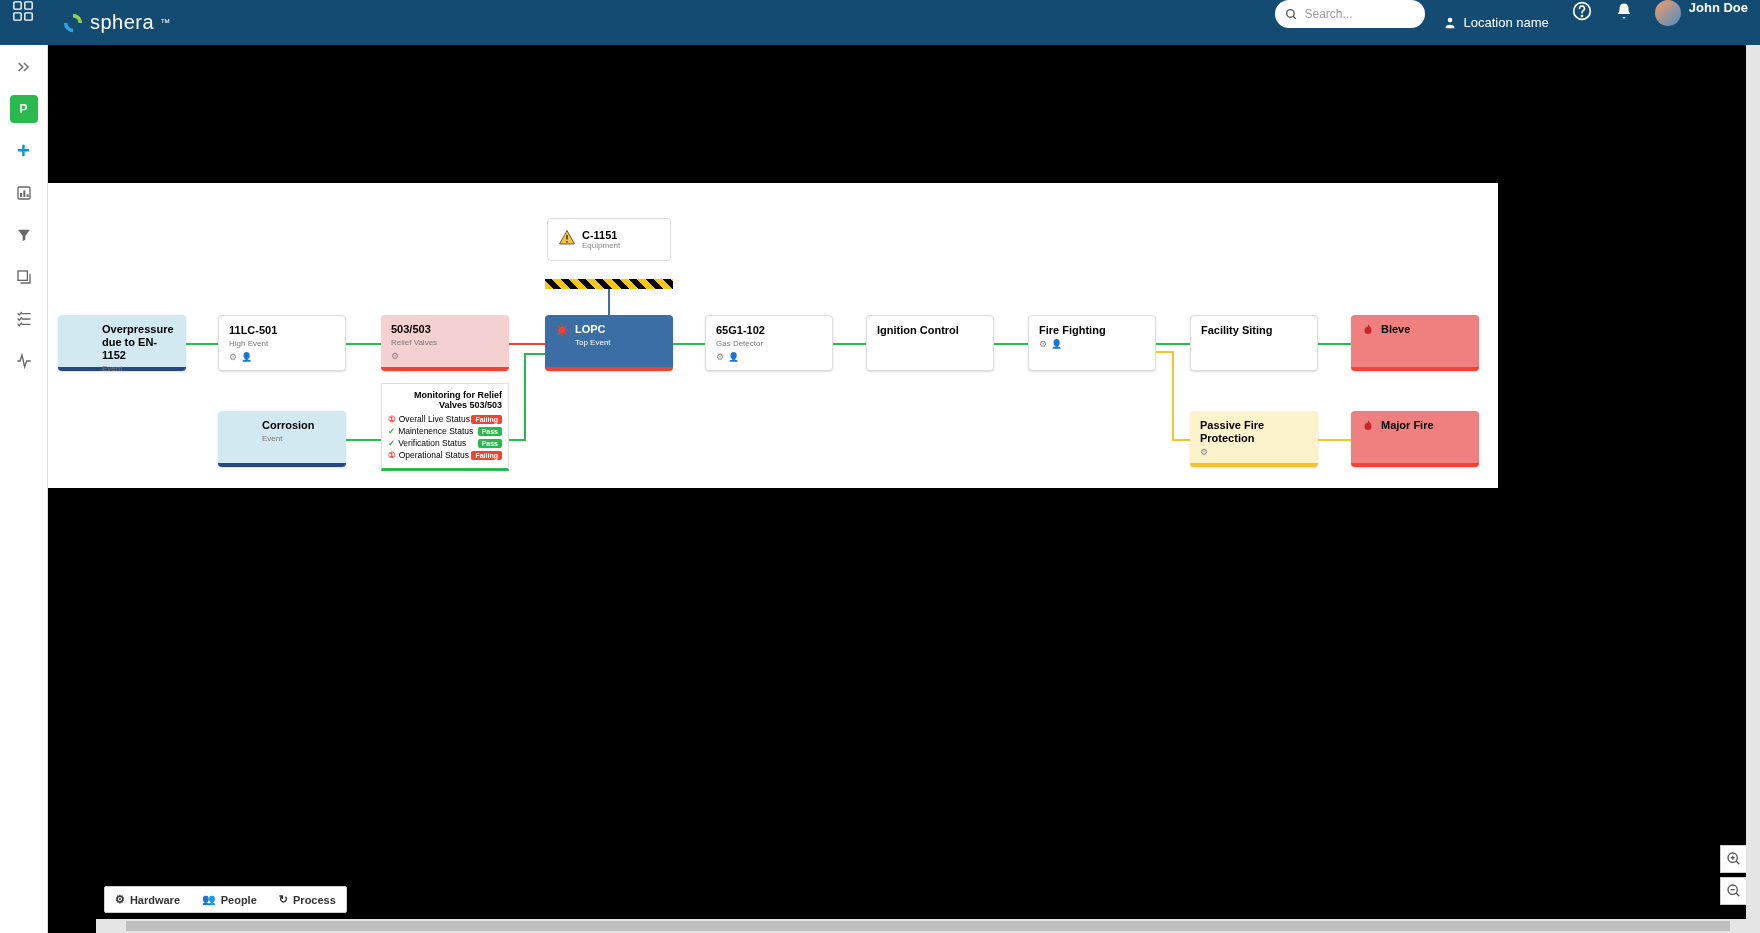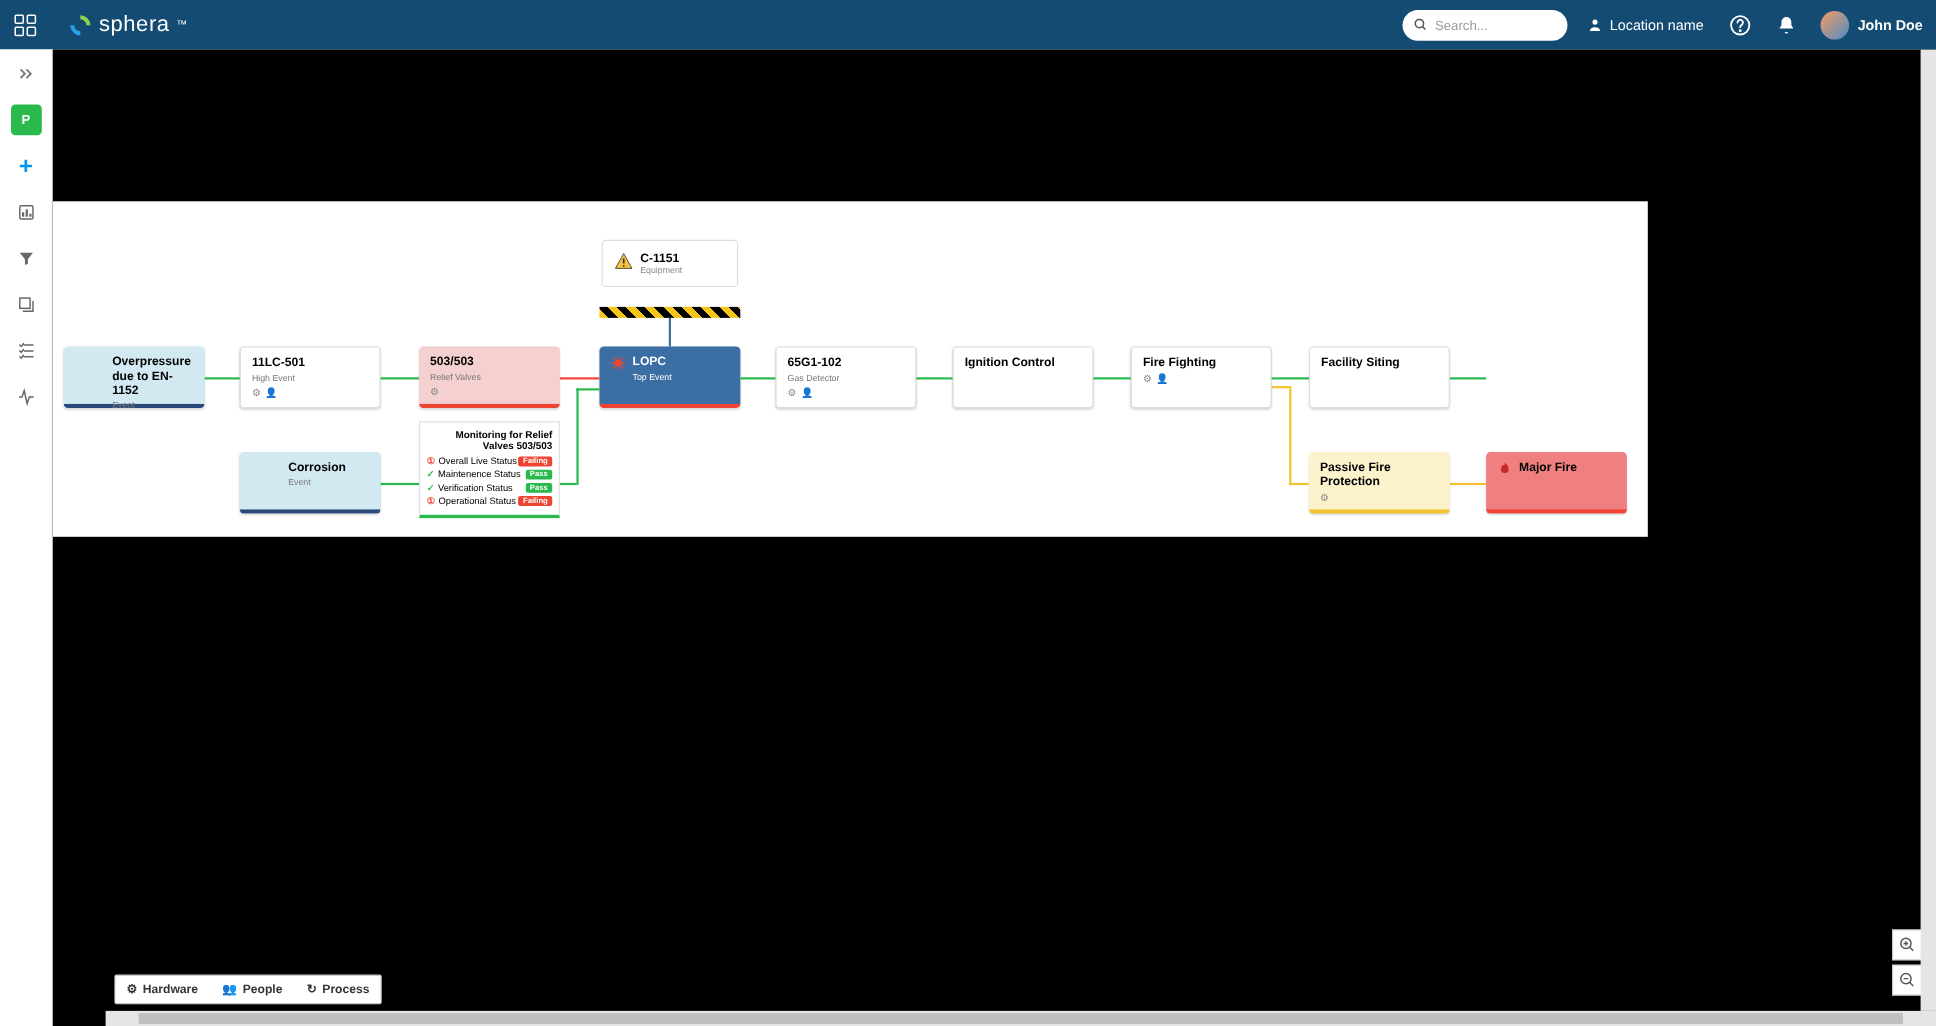--- a/index.html
+++ b/index.html
@@ -1,19 +1,19 @@
 <!DOCTYPE html>
 <html><head>
 <meta charset="utf-8">
 <style>
 * { box-sizing: border-box; margin: 0; padding: 0; font-family: Arial, sans-serif; }
 body { background: #fff; overflow: hidden; }
 
 
-.header { height: 45px; background: #134b73; display: flex; align-items: center; padding: 0 12px; color: #fff; }
+.header { height: 45px; background: #134b73; display: flex; padding: 0 12px; color: #fff; }
 .header-apps { width: 22px; height: 22px; cursor: pointer; margin-right: 28px; }
 .header-logo { display: flex; align-items: center; gap: 6px; font-size: 20px; font-weight: 500; letter-spacing: 0.5px; }
 .header-logo-icon { width: 22px; height: 22px; }
 .header-spacer { flex: 1; }
 .search-box { background: #fff; border-radius: 16px; height: 28px; width: 150px; display: flex; align-items: center; padding: 0 10px; gap: 6px; margin-right: 18px; }
 .search-box input { border: none; outline: none; font-size: 12px; width: 100%; color: #333; }
 .search-box input::placeholder { color: #999; }
 .header-item { display: flex; align-items: center; gap: 6px; font-size: 13px; margin-right: 22px; cursor: pointer; }
 .header-icon-btn { width: 22px; height: 22px; margin-right: 20px; cursor: pointer; display: flex; align-items: center; justify-content: center; }
 .avatar { width: 26px; height: 26px; border-radius: 50%; background: linear-gradient(135deg,#f79c65,#4b8cc6); margin-right: 8px; }
@@ -261,20 +261,30 @@
         <div class="node-icons">
             <span>⚙</span>
             <span>👤</span>
           </div>
       </div>
 
       <div class="node bg-white bar-green" style="left:1142px; top:132px; height:56px;">
         <div class="node-title">Facility Siting</div>
       </div>
 
+      <div class="node bg-redfill bar-red" style="left:1303px; top:132px; height:56px;">
+        <div style="display:flex;gap:6px;">
+          <span>
+              <svg width="14" height="14" viewBox="0 0 24 24" fill="#c62828">
+                <path d="M12 2c3 4 6 6 6 11a6 6 0 0 1-12 0c0-3 2-5 3-7 1 2 3 2 3-4z"></path>
+              </svg>
+            </span>
+          <div class="node-title">Bleve</div>
+        </div>
+      </div>
 
       <div class="node bg-lightblue bar-blue" style="left:170px; top:228px; height:56px;">
         <div class="node-title">Corrosion</div>
         <div class="node-sub">Event</div>
       </div>
 
       <div class="node bg-yellow bar-yellow" style="left:1142px; top:228px; height:56px;">
         <div class="node-title">Passive Fire Protection</div>
         <div class="node-icons">
             <span>⚙</span>

